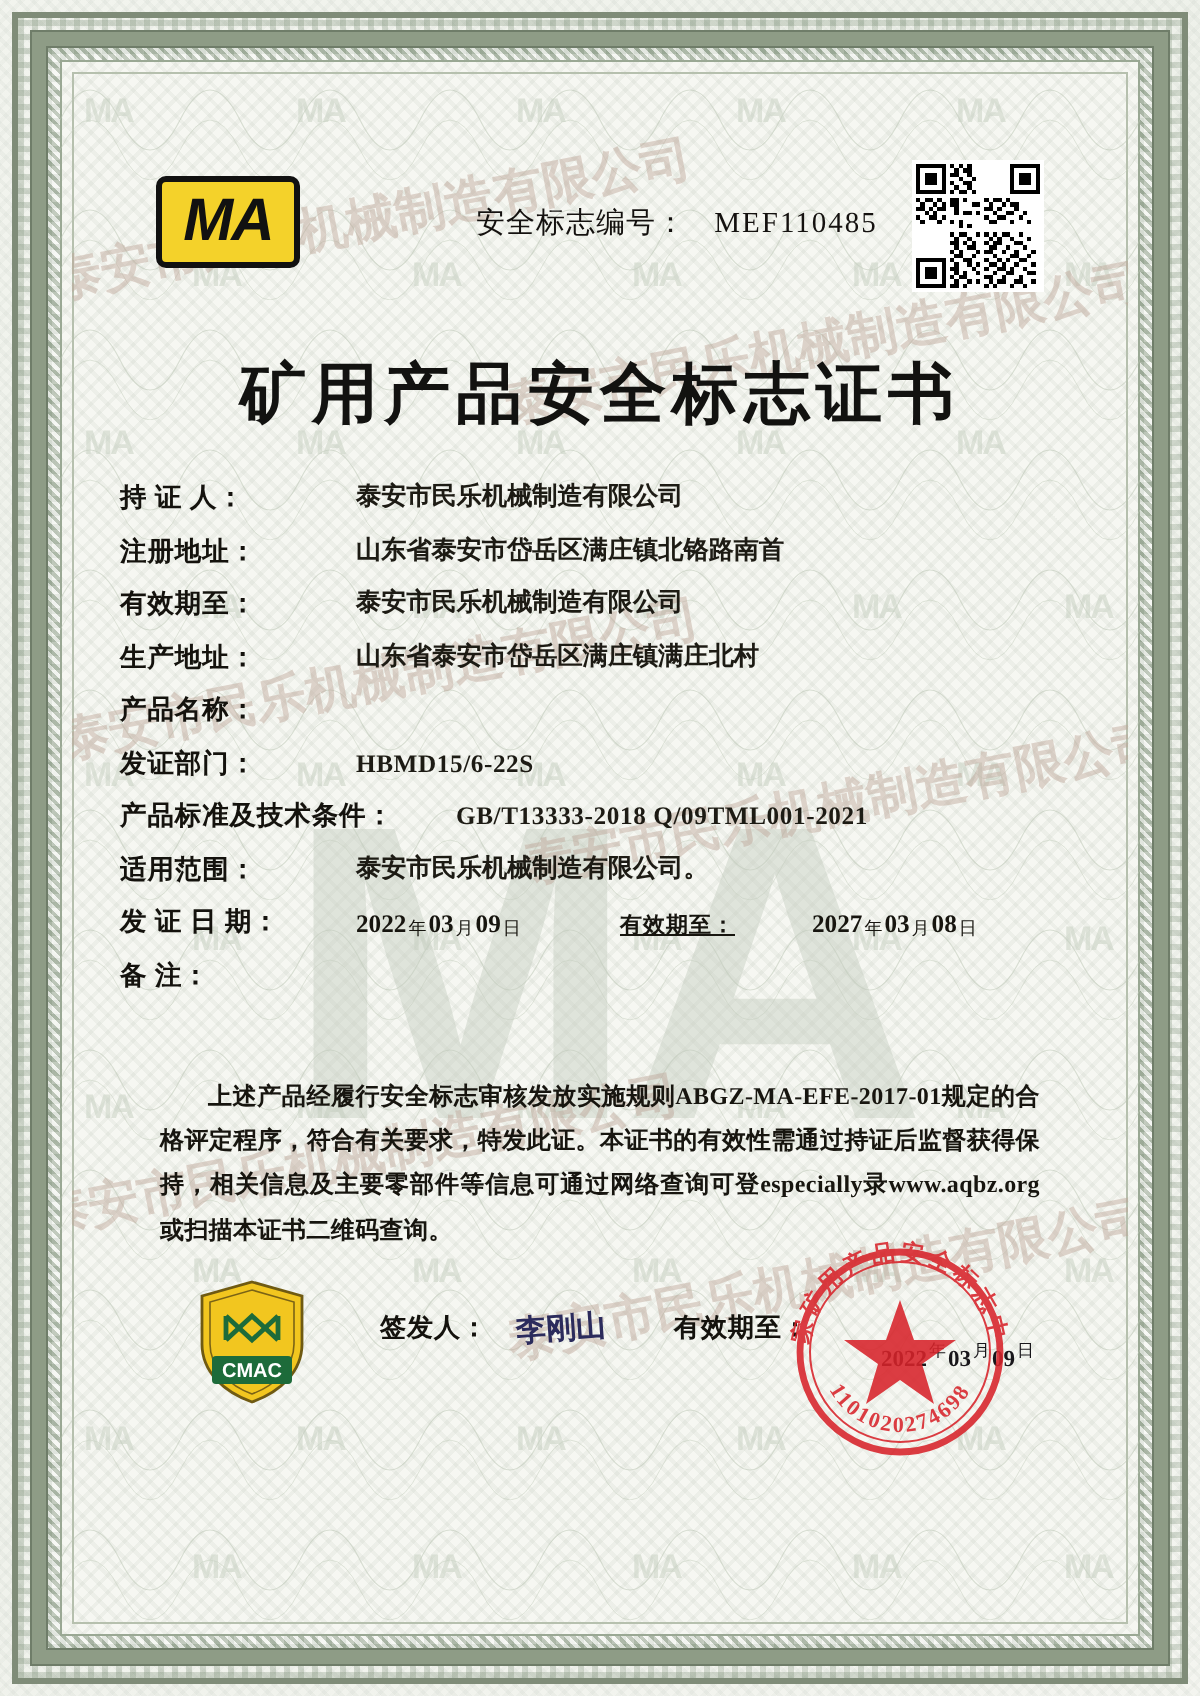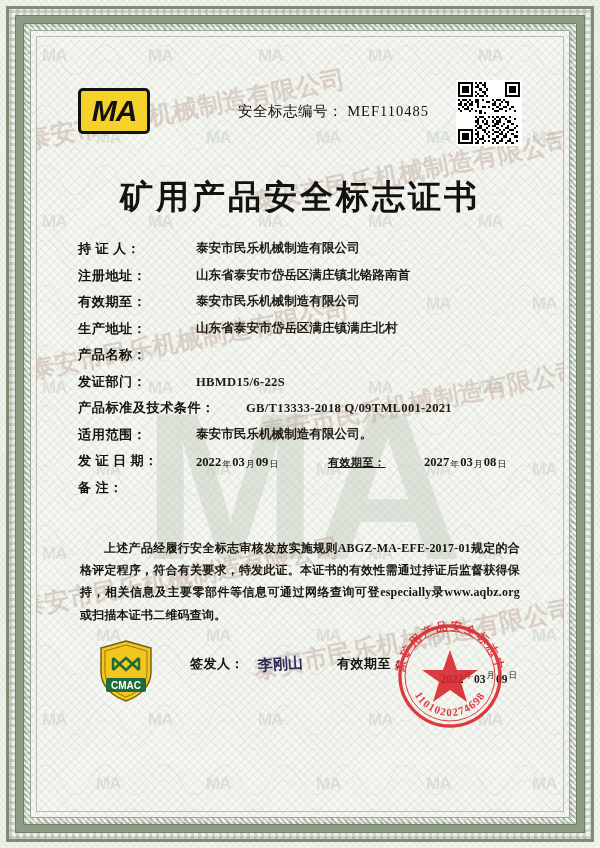--- a/index.html
+++ b/index.html
@@ -142,20 +142,21 @@
 
   .cert-no {
     position: absolute;
     left: 198px;
     top: 62px;
     font-size: 14.5px;
     color: #14110f;
     letter-spacing: 0.5px;
   }
   .cert-no .val {
+    margin-left: 10px;
     font-family: "Liberation Serif", serif;
     letter-spacing: 1px;
   }
 
   .qr {
     position: absolute;
     right: 38px;
     top: 40px;
     width: 66px;
     height: 66px;
@@ -172,21 +173,21 @@
     font-size: 33px;
     font-weight: bold;
     letter-spacing: 3px;
     color: #121210;
     font-family: "Liberation Serif", serif;
   }
 
   
   .fields {
     position: absolute;
-    left: 38px;
+    left: 20px;
     right: 36px;
     top: 200px;
   }
   .frow {
     display: flex;
     align-items: flex-end;
     margin-bottom: 8.5px;
     font-size: 13px;
     color: #17150f;
   }

